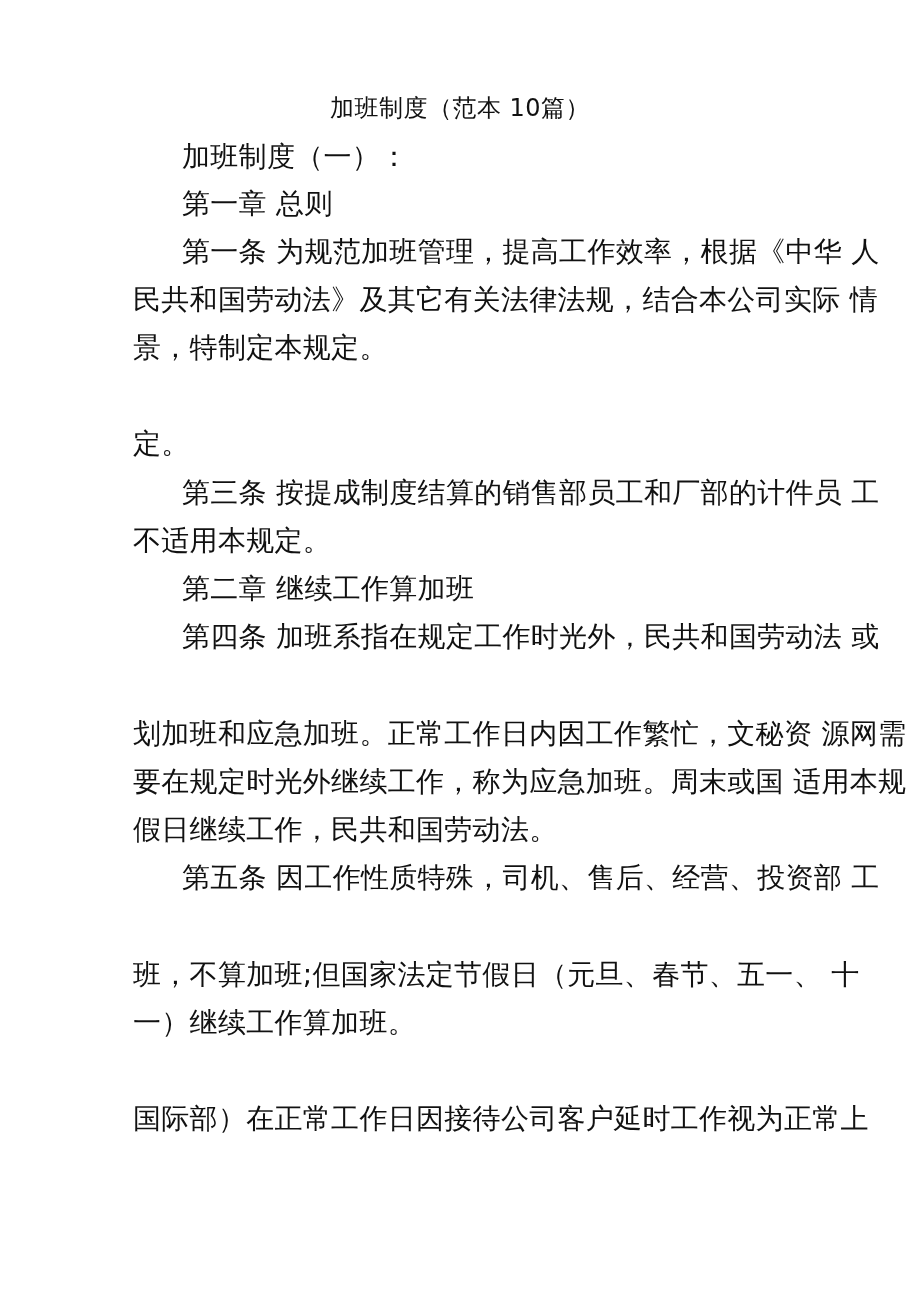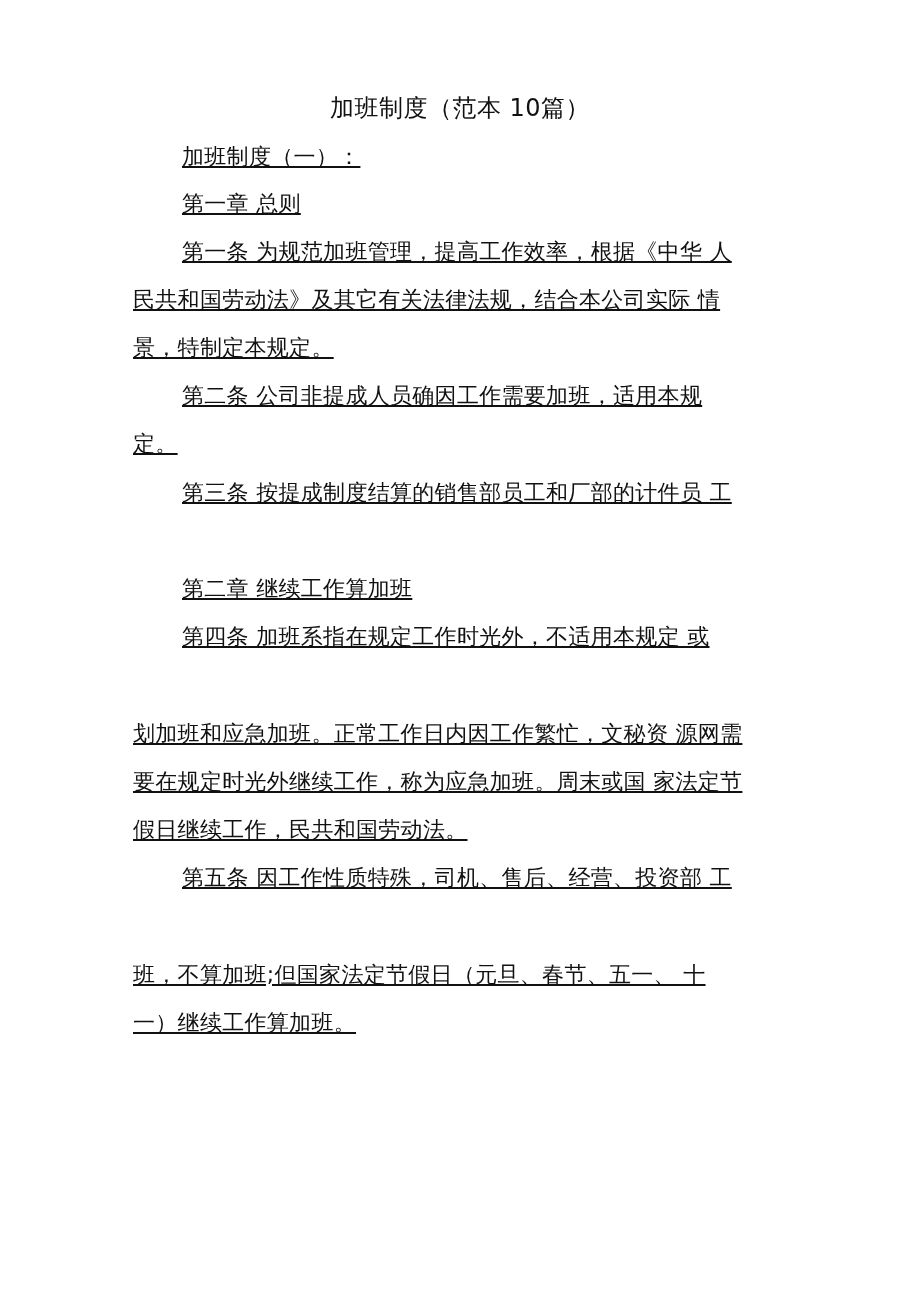--- a/index.html
+++ b/index.html
@@ -1,39 +1,40 @@
 <!DOCTYPE html>
 <html><head>
 <meta charset="utf-8">
 <style>
   html, body { margin: 0; padding: 0; background: #ffffff; }
   body { width: 920px; height: 1302px; position: relative; overflow: hidden;
          font-family: "DejaVu Sans", "Liberation Sans", sans-serif; color: #111111; }
   .page { position: absolute; left: 0; top: 0; width: 920px; height: 1302px; background: #ffffff; }
   .title { position: absolute; top: 90px; left: 0; width: 920px; text-align: center;
            font-size: 24px; line-height: 36px; letter-spacing: 0.5px; }
-  .line { position: absolute; left: 133px; width: 660px; font-size: 22px; line-height: 32px;
-          white-space: nowrap; letter-spacing: 0.3px; text-decoration: underline; }
+  .line { position: absolute; left: 133px; width: 660px; font-size: 28px; line-height: 32px;
+          white-space: nowrap; letter-spacing: 0.3px; }
   .indent { left: 182px; }
 </style>
 </head>
 <body>
 
 <div class="page">
   <div class="title">加班制度（范本 10篇）</div>
 
   <div class="line indent" style="top:141px">加班制度（一）：</div>
   <div class="line indent" style="top:188px">第一章 总则</div>
   <div class="line indent" style="top:236px">第一条 为规范加班管理，提高工作效率，根据《中华 人</div>
   <div class="line" style="top:284px">民共和国劳动法》及其它有关法律法规，结合本公司实际 情</div>
   <div class="line" style="top:332px">景，特制定本规定。</div>
-  <div class="line indent" style="top:380px">第二条 公司非提成人员确因工作需要加班，适用本规</div>
   <div class="line" style="top:428px">定。</div>
   <div class="line indent" style="top:477px">第三条 按提成制度结算的销售部员工和厂部的计件员 工</div>
+  <div class="line" style="top:525px">不适用本规定。</div>
   <div class="line indent" style="top:573px">第二章 继续工作算加班</div>
-  <div class="line indent" style="top:621px">第四条 加班系指在规定工作时光外，不适用本规定 或</div>
+  <div class="line indent" style="top:621px">第四条 加班系指在规定工作时光外，民共和国劳动法 或</div>
   <div class="line" style="top:718px">划加班和应急加班。正常工作日内因工作繁忙，文秘资 源网需</div>
-  <div class="line" style="top:766px">要在规定时光外继续工作，称为应急加班。周末或国 家法定节</div>
+  <div class="line" style="top:766px">要在规定时光外继续工作，称为应急加班。周末或国 适用本规</div>
   <div class="line" style="top:814px">假日继续工作，民共和国劳动法。</div>
   <div class="line indent" style="top:862px">第五条 因工作性质特殊，司机、售后、经营、投资部 工</div>
   <div class="line" style="top:1007px">一）继续工作算加班。</div>
   <div class="line" style="top:959px">班，不算加班;但国家法定节假日（元旦、春节、五一、 十</div>
+  <div class="line" style="top:1103px">国际部）在正常工作日因接待公司客户延时工作视为正常上</div>
 </div>
 
 </body></html>

